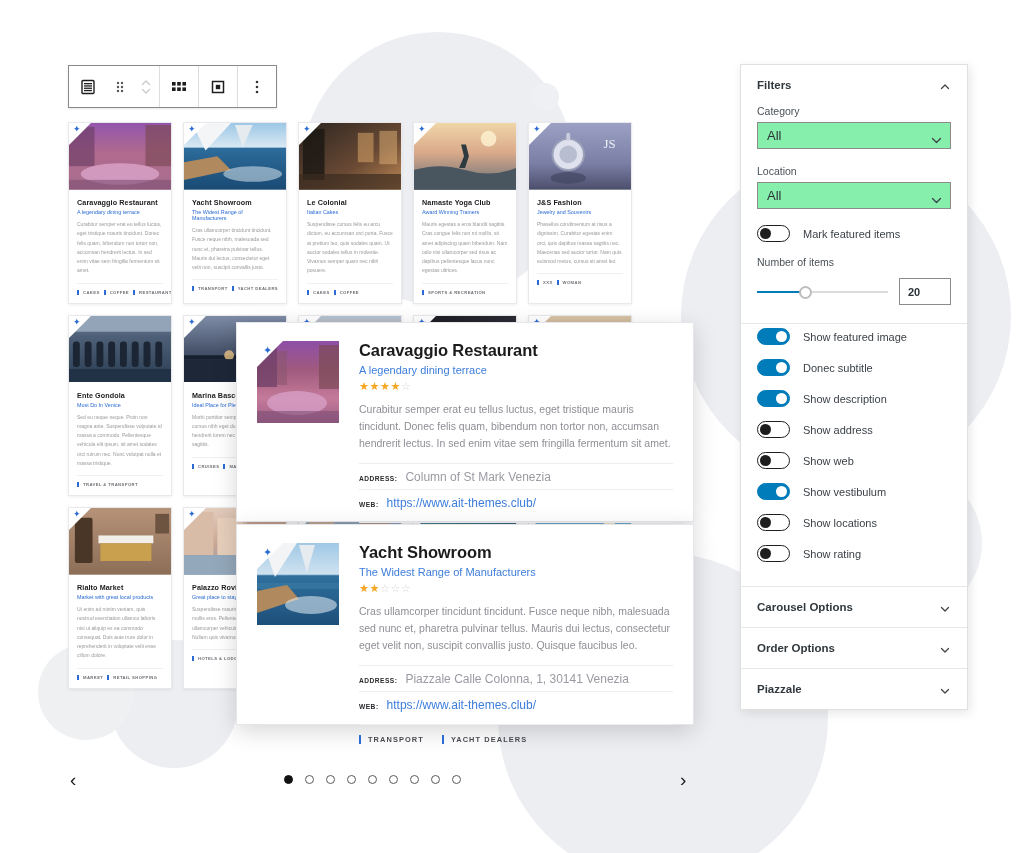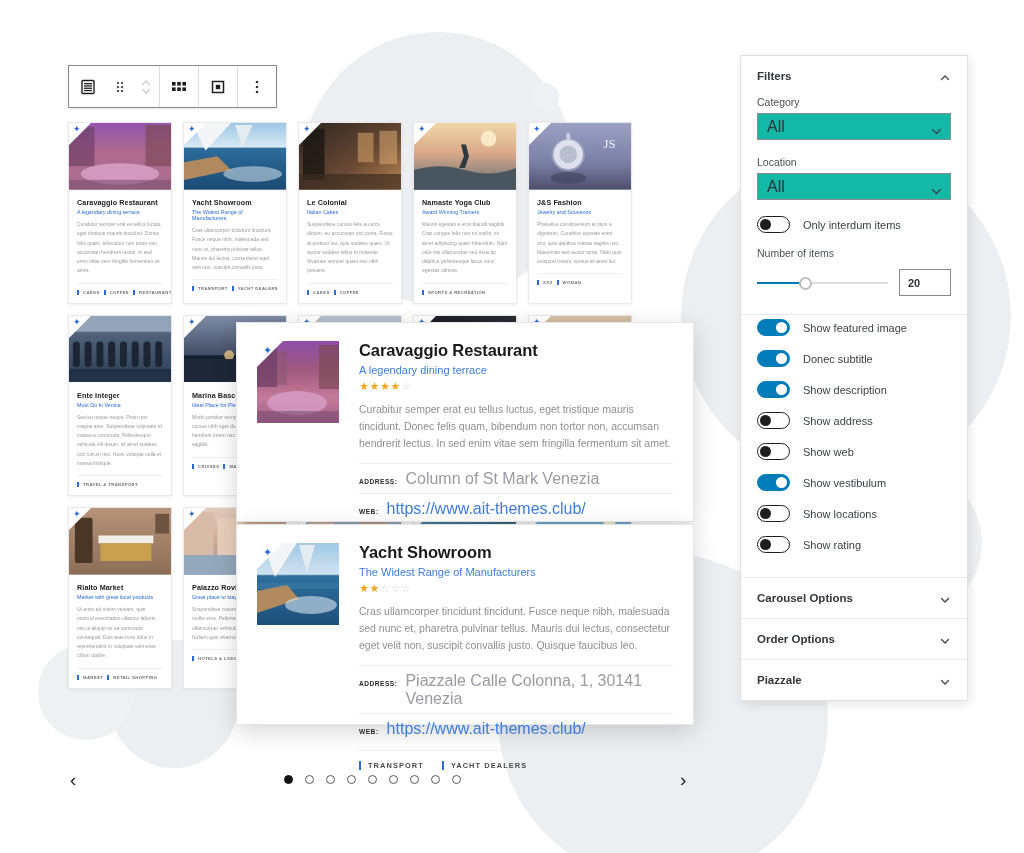--- a/index.html
+++ b/index.html
@@ -80,56 +80,56 @@
   .dc-main { flex: 1; min-width: 0; }
   .dc-title { font-size: 16.5px; font-weight: 700; color: #1b1b1b; letter-spacing: -.1px; }
   .dc-sub { font-size: 11px; color: #3d7ddb; margin-top: 4px; }
   .dc-stars { margin-top: 4px; font-size: 11px; letter-spacing: .6px; line-height: 12px; }
   .dc-stars .on { color: #f5a623; }
   .dc-stars .off { color: #d9d9de; }
   .dc-desc { font-size: 10.5px; color: #8e8e96; line-height: 1.62; margin-top: 9px; }
   .dc-meta { margin-top: 11px; }
   .dc-row { display: flex; align-items: baseline; border-top: 1px solid #eeeef1; padding: 6px 0 5px; }
   .dc-label { font-size: 6.6px; font-weight: 700; color: #2a2a2e; letter-spacing: .5px; margin-right: 8px; }
-  .dc-val { font-size: 16px; color: #9a9aa2; }
+  .dc-val { font-size: 12px; color: #9a9aa2; }
   .dc-val.link { color: #3d7ddb; }
   .dc-tags { display: flex; gap: 0; margin-top: 7px; border-top: 1px solid #eeeef1; padding-top: 10px; }
   .dc-tag { font-size: 7.4px; font-weight: 700; letter-spacing: 1.1px; color: #4a4a52;
             padding: 0 18px 0 7px; border-left: 2px solid #2b6cd4; }
 
   
   .car-nav { position: absolute; z-index: 6; color: #1a1a1a; cursor: pointer;
              font-size: 19px; line-height: 1; user-select: none; }
   #car-prev { left: 70px; top: 770px; }
   #car-next { left: 680px; top: 770px; }
   .dots { position: absolute; left: 284px; top: 775px; display: flex; gap: 12px; z-index: 6; }
   .dot { width: 9px; height: 9px; border-radius: 50%; border: 1px solid #5a5a5a; cursor: pointer; }
   .dot.active { background: #111; border-color: #111; }
 
   
   .sidebar {
-    position: absolute; left: 740px; top: 55px; width: 228px;
+    position: absolute; left: 740px; top: 64px; width: 228px;
     background: #fff; border: 1px solid #e0e0e0;
     box-shadow: 2px 3px 10px rgba(0,0,0,.10);
     z-index: 10;
   }
   .panel { border-bottom: 1px solid #e6e6e6; }
   .panel:last-child { border-bottom: none; }
   .panel-head {
     display: flex; align-items: center; justify-content: space-between;
     padding: 14px 16px; cursor: pointer;
   }
   .panel-title { font-size: 11.5px; font-weight: 700; color: #30373d; }
   .chev { width: 12px; height: 12px; color: #555; }
   .panel-body { padding: 0 16px 18px; }
   .field-label { font-size: 10.5px; color: #4b5157; margin-bottom: 5px; }
   .sel-wrap { position: relative; margin-bottom: 16px; }
   .sel {
-    width: 100%; height: 27px; border: 1px solid #8b8b8b; background: #14b8a6;
-    font-size: 16px; color: #2c3338; padding: 0 26px 0 9px;
+    width: 100%; height: 27px; border: 1px solid #8b8b8b; background: #86efac;
+    font-size: 13px; color: #2c3338; padding: 0 26px 0 9px;
     font-family: "Liberation Sans", sans-serif; appearance: none; cursor: pointer;
     display: flex; align-items: center;
   }
   .sel-chev { position: absolute; right: 9px; top: 9px; pointer-events: none; color: #555; }
 
   .toggle-row { display: flex; align-items: center; gap: 13px; margin: 4px 0 14px; }
   .toggle {
     width: 33px; height: 17px; border-radius: 9px; position: relative; cursor: pointer;
     border: 1px solid #1e1e1e; background: #fff; flex: 0 0 33px;
   }
@@ -396,21 +396,21 @@
                 <rect x="64" y="26" width="7" height="26" rx="3"></rect>
                 <rect x="76" y="26" width="7" height="26" rx="3"></rect>
                 <rect x="88" y="26" width="7" height="26" rx="3"></rect>
               </g>
               <rect x="0" y="54" width="104" height="14" fill="#223246"></rect>
             </svg>
             <div class="corner"></div>
             <div class="corner-dot">✦</div>
           </div>
           <div class="mini-body">
-            <div class="mini-title">Ente Integer</div>
+            <div class="mini-title">Ente Gondola</div>
             <div class="mini-sub">Must Do In Venice</div>
             <div class="mini-desc">Sed eu neque neque. Proin non magna ante. Suspendisse vulputate id massa a commodo. Pellentesque vehicula elit ipsum, sit amet sodales orci rutrum nec. Nunc volutpat nulla et massa tristique.</div>
             <div class="mini-tags">
               <span class="mini-tag">TRAVEL &amp; TRANSPORT</span>
             </div>
           </div>
         </div>
         <div class="mini-card">
           <div class="mini-thumb">
             <svg class="img" viewBox="0 0 104 68" preserveAspectRatio="none">
@@ -795,21 +795,21 @@
             <svg width="11" height="9" viewBox="0 0 11 9">
                 <path d="M1.5 2.5 L5.5 6.5 L9.5 2.5" fill="none" stroke="#3c434a" stroke-width="1.3" stroke-linecap="round" stroke-linejoin="round"></path>
               </svg>
           </span>
         </div>
 
         <div class="toggle-row">
           <div class="toggle" id="tg-featured">
               <span class="knob"></span>
             </div>
-          <span class="toggle-label">Only interdum items</span>
+          <span class="toggle-label">Mark featured items</span>
         </div>
 
         <div class="field-label">Number of items</div>
         <div class="slider-row">
           <div class="slider">
             <div class="track"></div>
             <div class="track-fill" id="track-fill" style="width: 37%;"></div>
             <div class="thumb" id="slider-thumb" style="left: calc(37% - 6px);"></div>
           </div>
           <div class="num-input">20</div>

